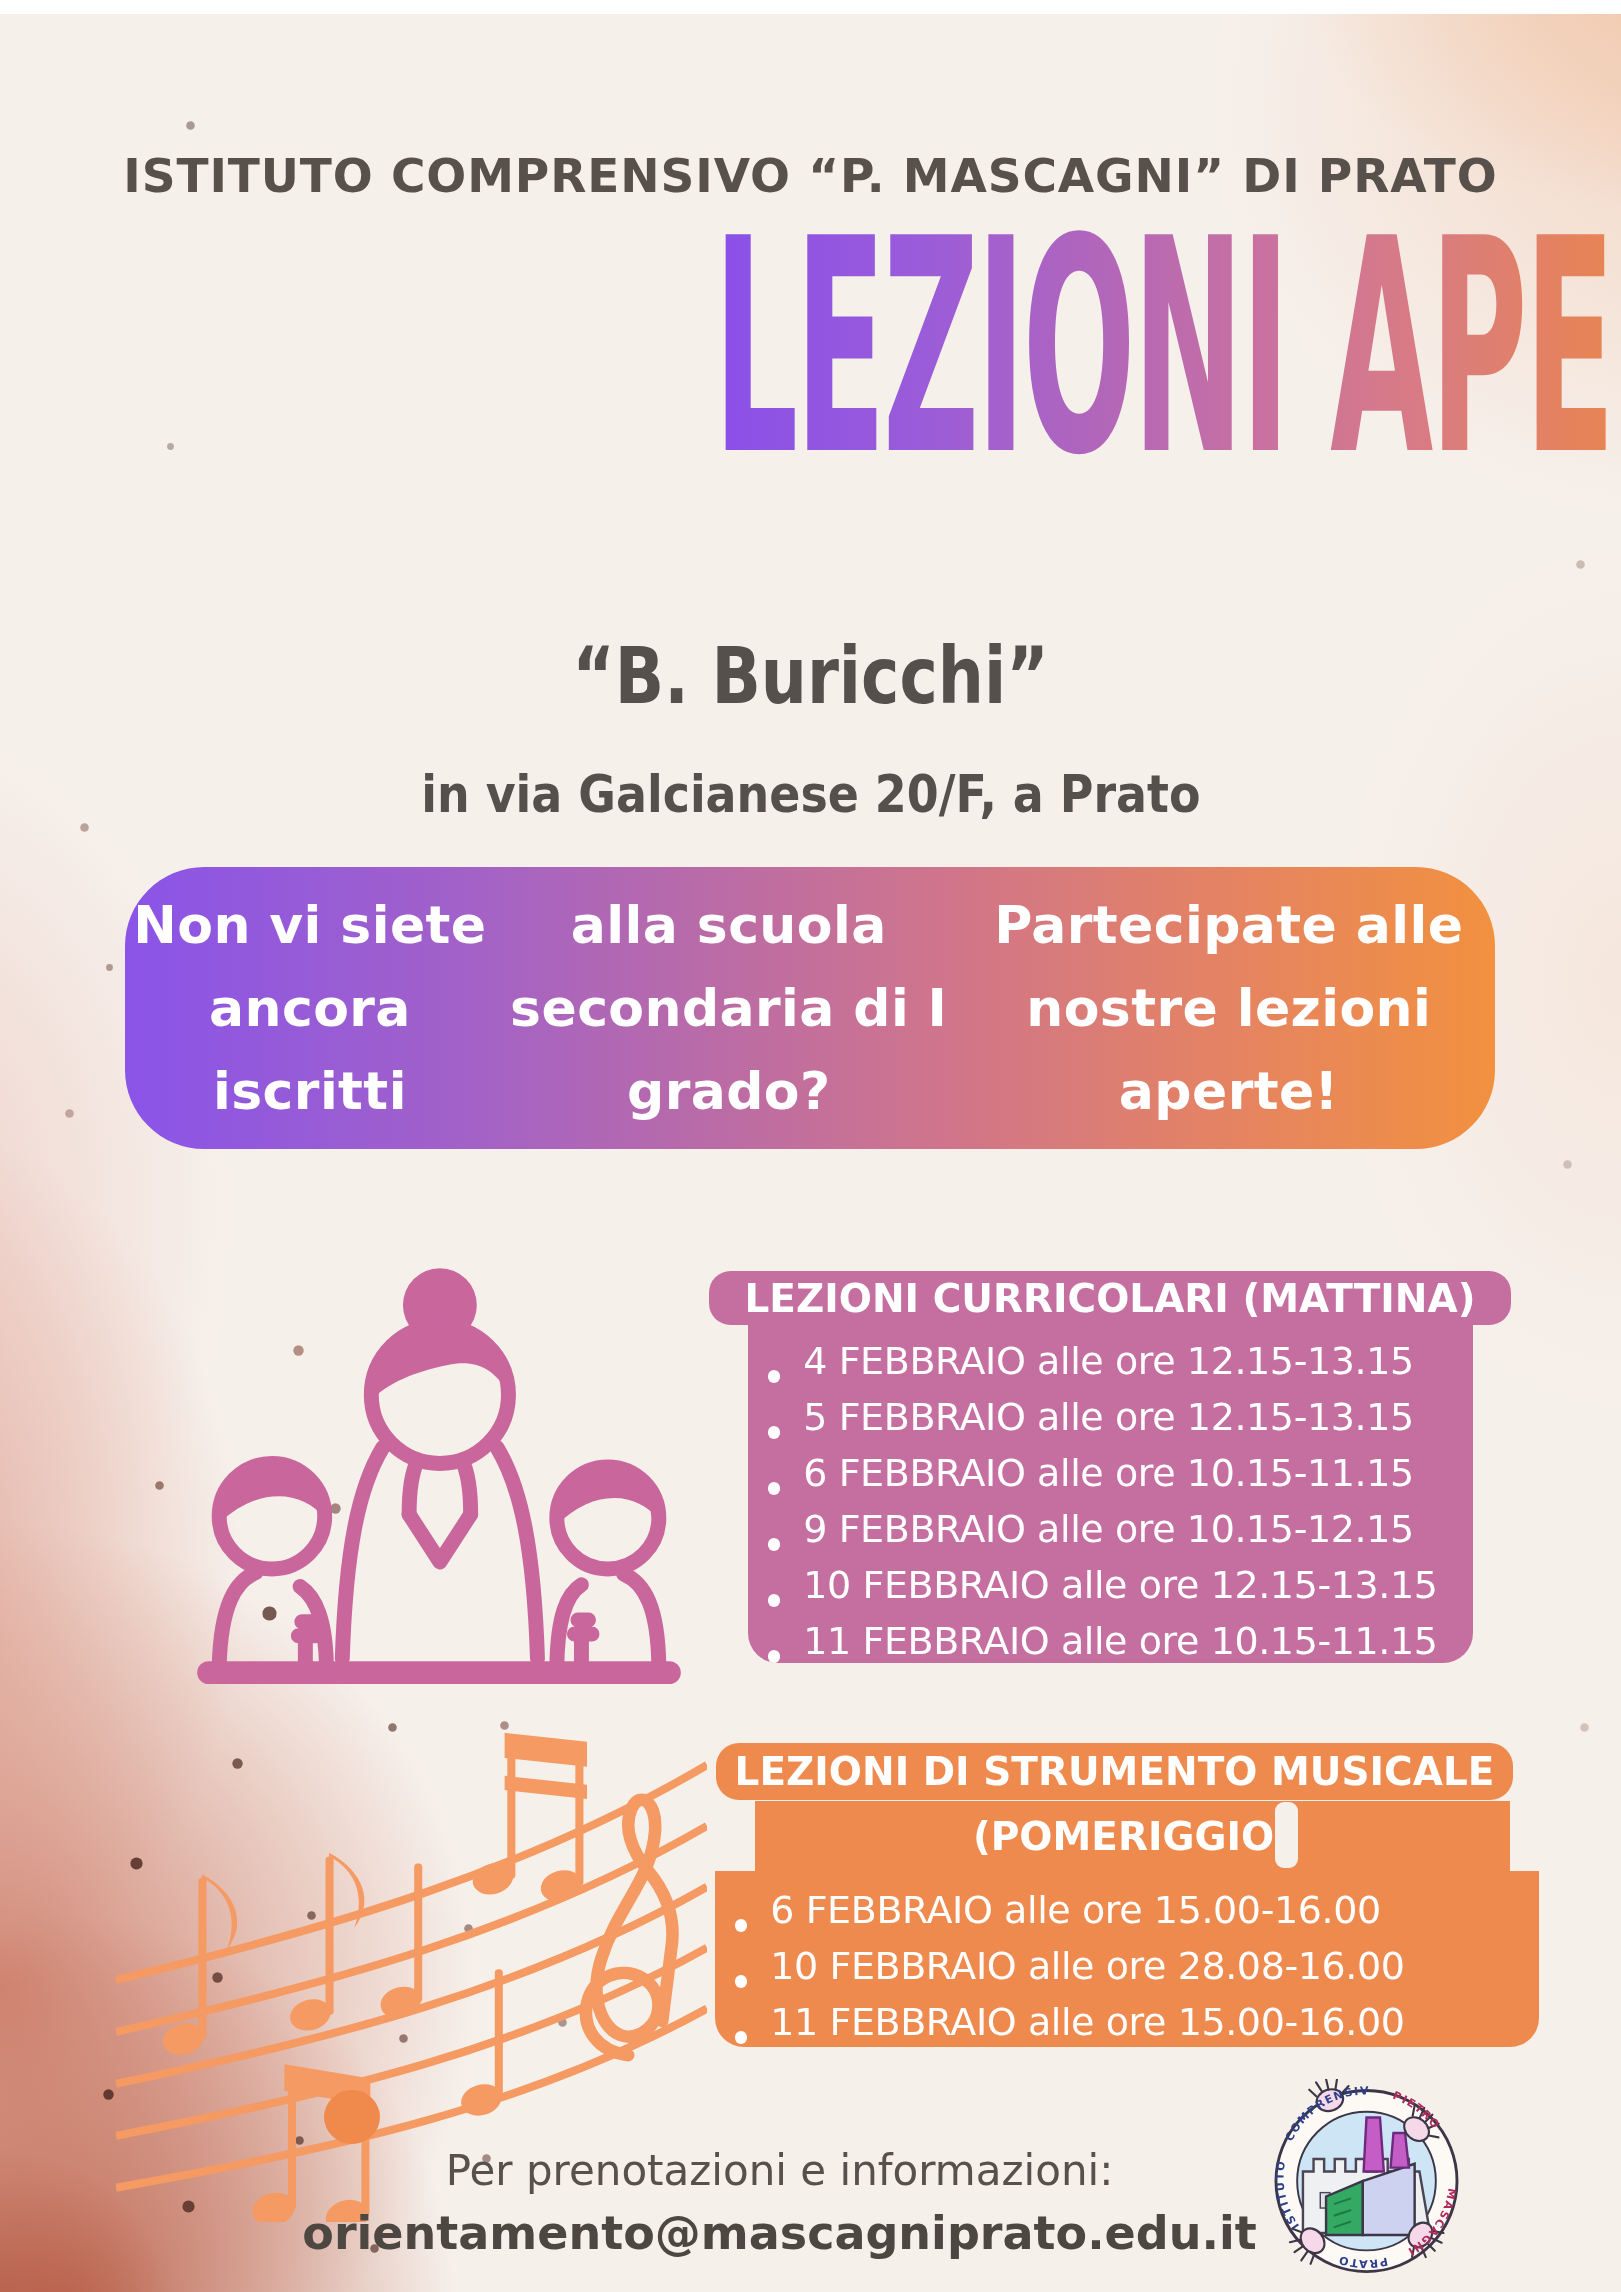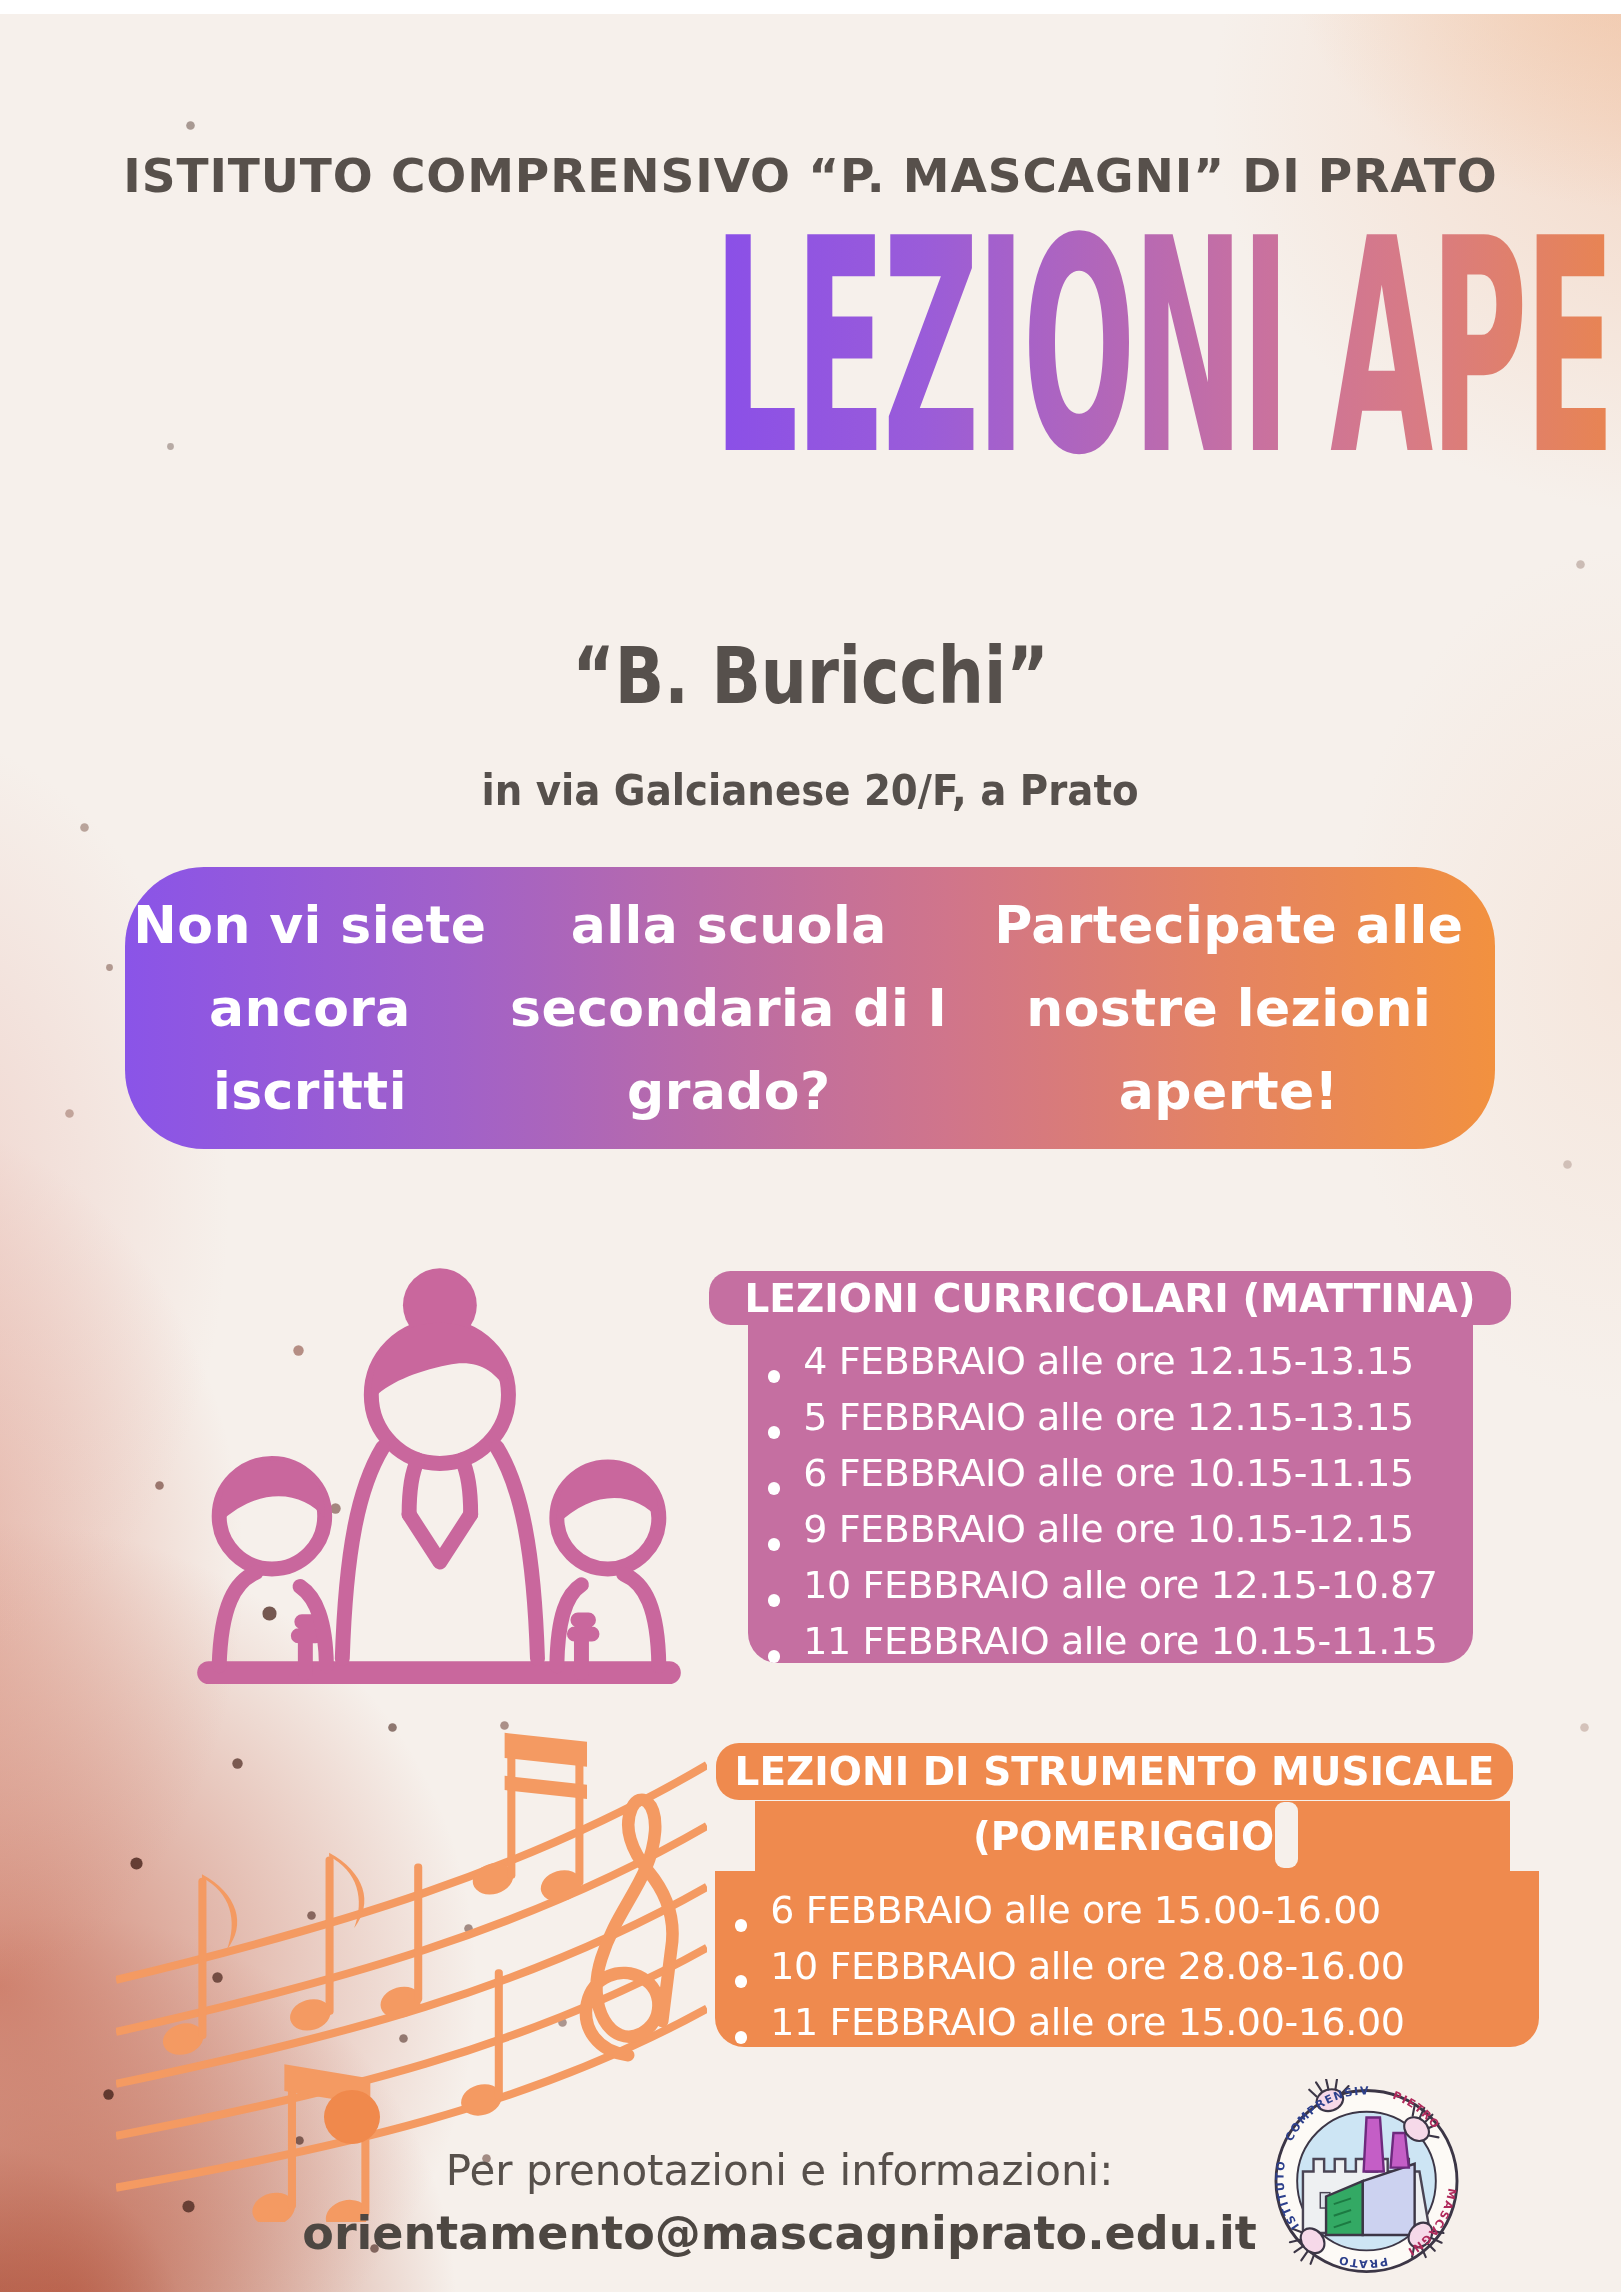--- a/index.html
+++ b/index.html
@@ -38,21 +38,21 @@
   .institute{top:134px;font-size:47px;font-weight:bold;color:#57504b;letter-spacing:0.9px;}
   .title-wrap{top:186px;line-height:296px;height:349px;}
   .title-text{display:inline-block;font-size:296px;font-weight:bold;letter-spacing:-7.2px;
     transform:scaleX(.45);transform-origin:center;
     background:linear-gradient(90deg,#8a4fe8 0%,#9a5cd9 18%,#b367b8 34%,#c9719f 47%,#d87b85 60%,#e9854f 78%,#f5953c 100%);
     -webkit-background-clip:text;background-clip:text;color:transparent;-webkit-text-fill-color:transparent;}
   .subtitle{font-size:79px;font-weight:bold;color:#56504c;}
   .subtitle .cond{display:inline-block;transform:scaleX(.82);transform-origin:center;}
   .sub1{top:510px;}
   .sub2{top:616px;}
-  .address{top:751px;font-size:43px;font-weight:bold;color:#56504c;}
+  .address{top:751px;font-size:51px;font-weight:bold;color:#56504c;}
   .address .cond{display:inline-block;transform:scaleX(.9);transform-origin:center;}
 
   .banner{position:absolute;left:125px;top:853px;width:1370px;height:282px;border-radius:79px;
     background:linear-gradient(90deg,#8a54e8 0%,#a161c9 24%,#b96ba8 42%,#d0758b 60%,#e48363 80%,#f2913f 100%);
     display:flex;flex-direction:row;align-items:center;justify-content:center;}
   .banner div{color:#fff;font-size:52px;font-weight:bold;line-height:83px;text-align:center;letter-spacing:0.4px;}
 
   .pill{position:absolute;display:flex;align-items:center;justify-content:center;color:#fff;font-weight:bold;}
   .pink-pill{left:709px;top:1257px;width:802px;height:54px;border-radius:21.5px;background:#c56fa1;font-size:39px;}
   .pink-body{position:absolute;left:748px;top:1310px;width:725px;height:339px;background:#c56fa1;
@@ -144,21 +144,21 @@
     <div class="sched-row">
         <span class="dot"></span>
         <span>6 FEBBRAIO alle ore 10.15-11.15</span>
       </div>
     <div class="sched-row">
         <span class="dot"></span>
         <span>9 FEBBRAIO alle ore 10.15-12.15</span>
       </div>
     <div class="sched-row">
         <span class="dot"></span>
-        <span>10 FEBBRAIO alle ore 12.15-10.87</span>
+        <span>10 FEBBRAIO alle ore 12.15-13.15</span>
       </div>
     <div class="sched-row">
         <span class="dot"></span>
         <span>11 FEBBRAIO alle ore 10.15-11.15</span>
       </div>
   </div>
 
   <svg class="illu notes-svg" width="591" height="502" viewBox="0 0 660 560">
     <g stroke="#f49a62" stroke-width="9" fill="none">
       <path d="M0 290 C240 232, 460 168, 660 50"></path>

